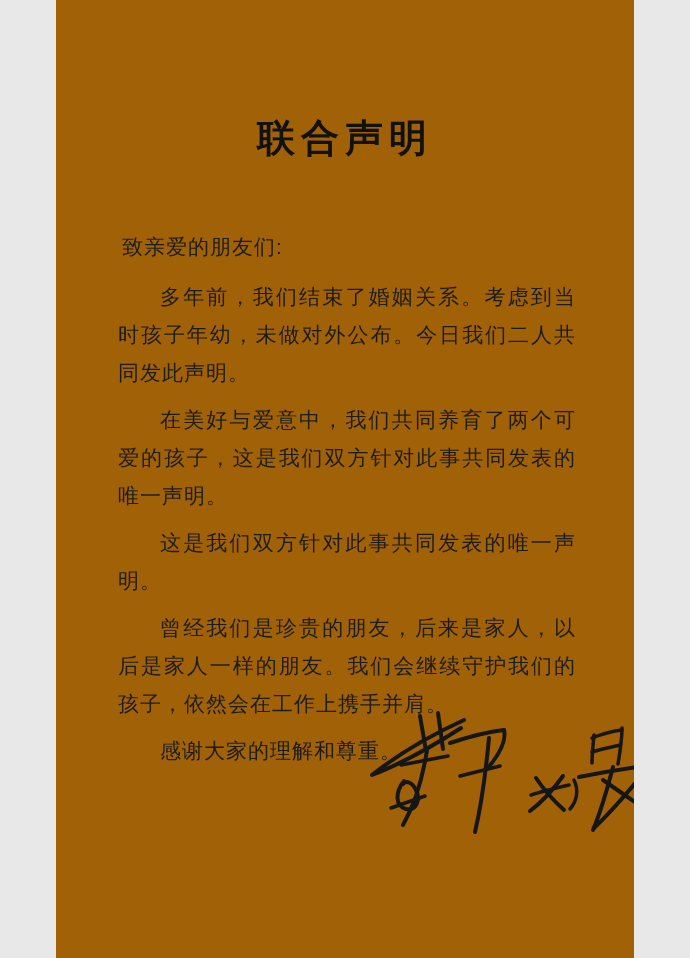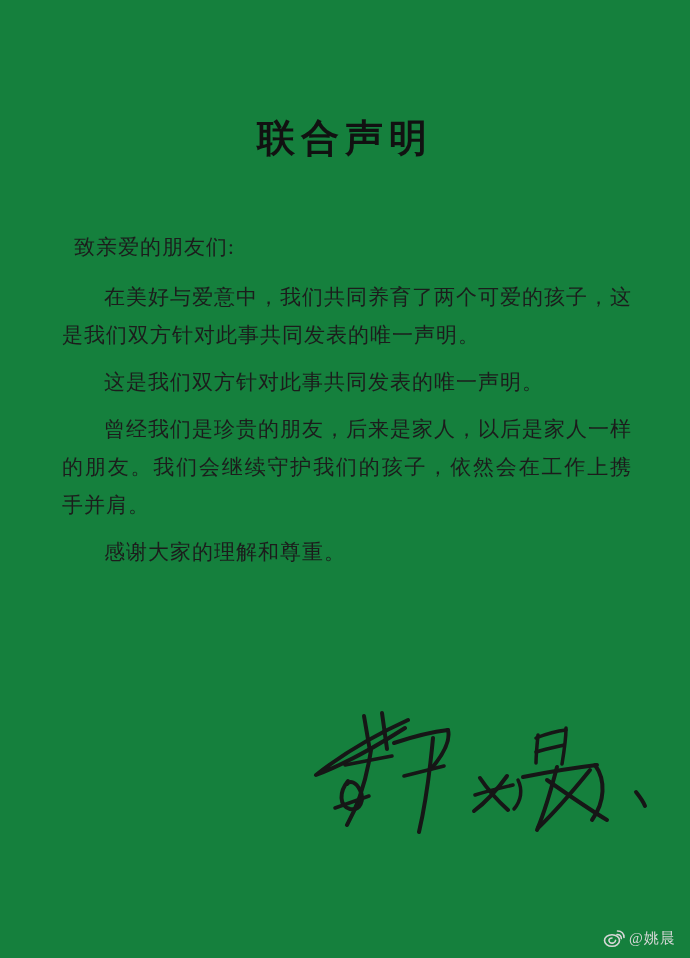--- a/index.html
+++ b/index.html
@@ -1,42 +1,42 @@
 <!DOCTYPE html>
 <html><head>
 <meta charset="utf-8">
 <style>
   html, body { margin: 0; padding: 0; background: #e8e8e8; }
   .page {
     position: relative;
-    width: 690px;
+    width: 578px;
     height: 958px;
     margin: 0 auto;
-    background: #15803d;
+    background: #a16207;
     overflow: hidden;
-    font-family: Liberation Serif, serif;
+    font-family: Liberation Sans, sans-serif;
     color: #1c1c1c;
   }
   .title {
     margin: 118px 0 0 0;
     text-align: center;
     font-size: 38px;
     line-height: 40px;
     font-weight: 700;
     letter-spacing: 6px;
     color: #111111;
   }
   .body {
     margin: 70px 58px 0 62px;
   }
   .salutation {
     font-size: 21px;
     line-height: 38px;
     letter-spacing: 1px;
-    margin: 0 0 12px 12px;
+    margin: 0 0 12px 4px;
   }
   .para {
     font-size: 21px;
     line-height: 38px;
     letter-spacing: 1px;
     text-align: justify;
     text-indent: 2em;
     margin: 0 0 9px 0;
   }
   .signature-block {
@@ -78,20 +78,21 @@
 </style>
 </head>
 <body>
 
 <div class="page">
 
   <h1 class="title">联合声明</h1>
 
   <div class="body">
     <p class="salutation">致亲爱的朋友们:</p>
+    <p class="para">多年前，我们结束了婚姻关系。考虑到当时孩子年幼，未做对外公布。今日我们二人共同发此声明。</p>
     <p class="para">在美好与爱意中，我们共同养育了两个可爱的孩子，这是我们双方针对此事共同发表的唯一声明。</p>
     <p class="para">这是我们双方针对此事共同发表的唯一声明。</p>
     <p class="para">曾经我们是珍贵的朋友，后来是家人，以后是家人一样的朋友。我们会继续守护我们的孩子，依然会在工作上携手并肩。</p>
     <p class="para">感谢大家的理解和尊重。</p>
   </div>
 
   <div class="signature-block">
     <svg width="400" height="180" viewBox="0 0 400 180">
 
       <g>

